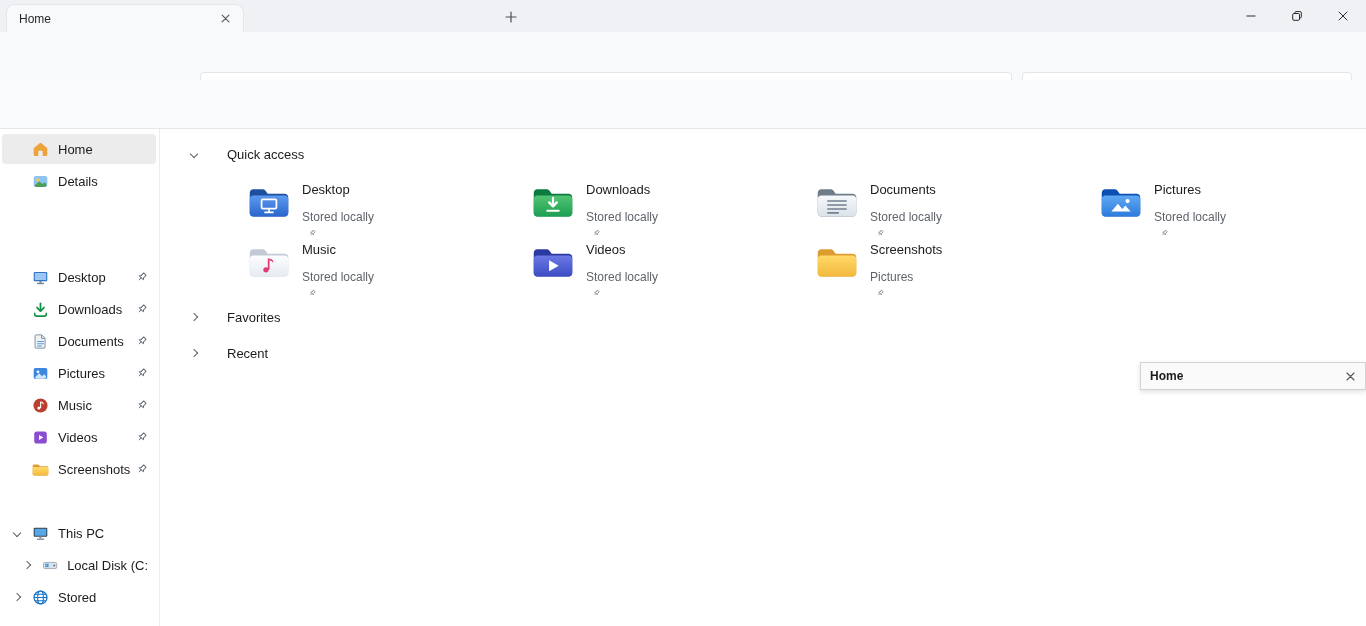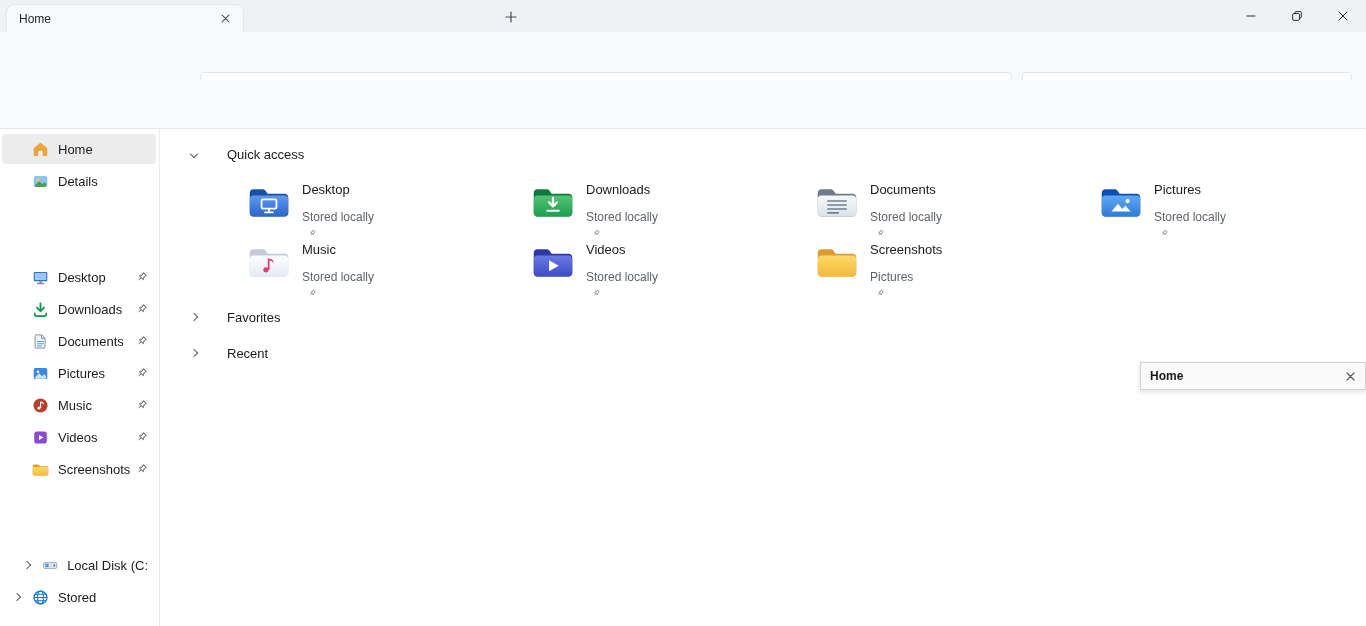--- a/index.html
+++ b/index.html
@@ -479,20 +479,29 @@
     <span class="sexp"></span>
     <svg class="sicon" width="17" height="15" viewBox="0 0 48 40">
         <use href="#f-plain"></use>
       </svg>
     <span class="slabel">Screenshots</span>
     <svg class="spin" width="12" height="12">
         <use href="#i-pin"></use>
       </svg>
   </div>
 
+  <div class="srow" style="top:389px">
+    <span class="sexp">
+        <span class="chev down"></span>
+      </span>
+    <svg class="sicon" width="17" height="17">
+        <use href="#i-thispc"></use>
+      </svg>
+    <span class="slabel">This PC</span>
+  </div>
 
   <div class="srow" style="top:421px">
     <span class="sexp ind">
         <span class="chev right"></span>
       </span>
     <svg class="sicon" width="17" height="17">
         <use href="#i-disk"></use>
       </svg>
     <span class="slabel">Local Disk (C:)</span>
   </div>

